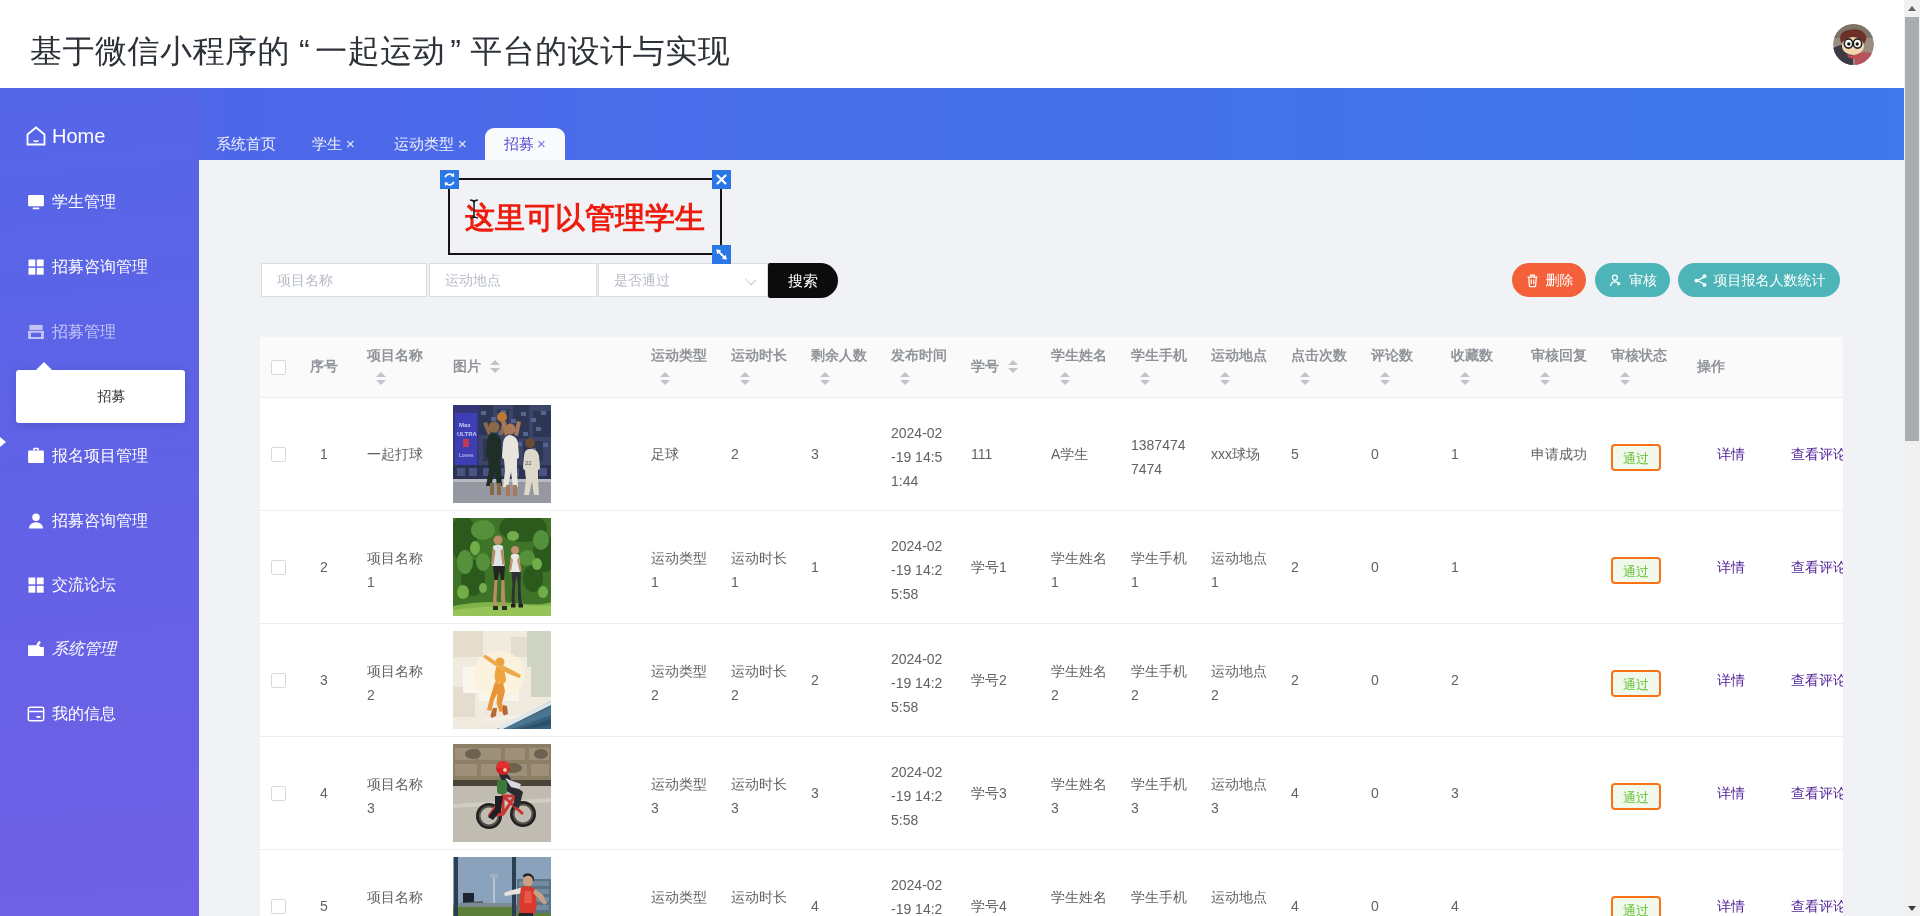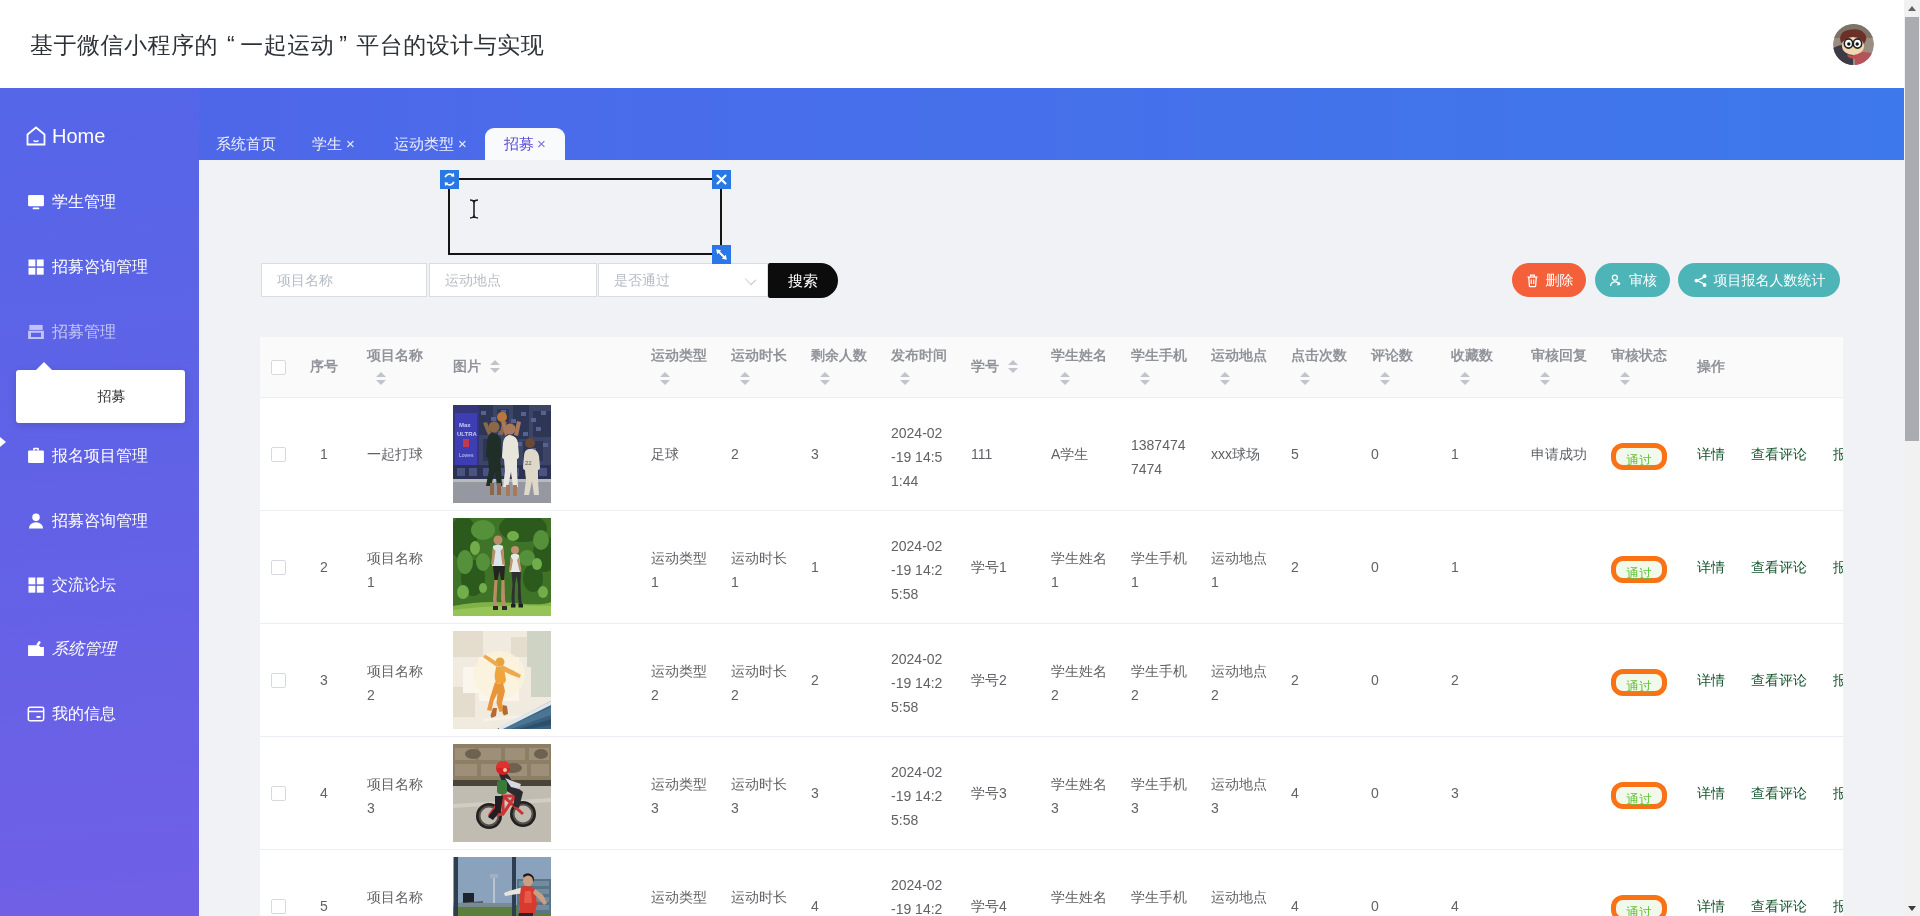--- a/index.html
+++ b/index.html
@@ -1,21 +1,21 @@
 <!DOCTYPE html>
 <html><head>
 <meta charset="utf-8">
 <style>
 * { margin:0; padding:0; box-sizing:border-box; }
 html,body { width:1920px; height:916px; overflow:hidden; font-family:"Liberation Sans", sans-serif; }
 #page { position:relative; width:1920px; height:916px; background:#f0f2f5; overflow:hidden; }
 
 
 #hdr { position:absolute; left:0; top:0; width:1904px; height:88px; background:#fff; }
-#hdr .title { position:absolute; left:30px; top:30px; font-size:23px; color:#2d3238; letter-spacing:0.5px; }
+#hdr .title { position:absolute; left:30px; top:30px; font-size:32px; color:#2d3238; letter-spacing:0.5px; }
 #avatar { position:absolute; left:1833px; top:24px; width:41px; height:41px; border-radius:50%; overflow:hidden; }
 
 
 #topbar { position:absolute; left:0; top:88px; width:1904px; height:72px; background:linear-gradient(90deg,#5163e8 0%, #4a6cea 30%, #3d78ec 100%); }
 
 
 .tab { position:absolute; top:127px; height:33px; line-height:33px; font-size:15px; color:#eef0fc; }
 .tab .x { margin-left:4px; font-size:15px; }
 #tab-active { position:absolute; left:485px; top:128px; width:80px; height:32px; background:#f9fafb; border-radius:9px 9px 0 0; text-align:center; line-height:32px; font-size:15px; color:#5b4fd8; }
 #tab-active .x { color:#7a6fe0; margin-left:3px; }
@@ -63,22 +63,22 @@
 tbody td { height:113px; color:#606266; border-bottom:1px solid #ebeef5; line-height:24px; }
 th.ctr, td.ctr { text-align:center; padding:0; }
 th.c3, td.c3 { padding-left:15px; }
 th.c4, td.c4 { padding-left:8px; }
 th.cop, td.cop { padding-left:12px; white-space:nowrap; }
 .caret { display:inline-block; width:20px; height:13px; vertical-align:-2px; margin-left:4px; position:relative; }
 .caret:before { content:""; position:absolute; left:5px; top:0; border-left:5px solid transparent; border-right:5px solid transparent; border-bottom:5px solid #c0c4cc; }
 .caret:after { content:""; position:absolute; left:5px; bottom:0; border-left:5px solid transparent; border-right:5px solid transparent; border-top:5px solid #c0c4cc; }
 .cb { display:inline-block; width:15px; height:15px; border:1px solid #d6dae0; border-radius:2px; background:#fff; vertical-align:middle; }
 .pic { display:block; width:98px; height:98px; }
-.badge { display:inline-block; position:relative; top:4px; height:27px; line-height:25px; padding:0 10px; background:#f0f9eb; border:5px solid #f97316; border-radius:12px; color:#67c23a; font-size:13px; }
-.lnk { color:#14532d; margin-right:26px; }
+.badge { display:inline-block; position:relative; top:4px; height:27px; line-height:25px; padding:0 10px; background:#f0f9eb; border:2px solid #f97316; border-radius:4px; color:#67c23a; font-size:13px; }
+.lnk { color:#4c1d95; margin-right:26px;margin-left:20px; }
 .lnk:last-child { margin-right:0; }
 td.ml { padding-top:7px; }
 
 
 #anno { position:absolute; left:448px; top:178px; width:274px; height:77px; border:2px solid #151515; }
 .hdl { position:absolute; width:19px; height:19px; background:#2a78e6; }
 #anno-text { position:absolute; left:448px; top:198px; width:274px; text-align:center; font-size:30px; font-weight:bold; color:#ee1c0e; letter-spacing:0px; }
 #cursor { position:absolute; left:468px; top:198px; width:10px; height:20px; }
 
 
@@ -576,20 +576,21 @@
             <td>0</td>
             <td>4</td>
             <td></td>
       <td><span class="badge">通过</span></td>
       <td class="cop"><span class="lnk">详情</span><span class="lnk">查看评论</span><span class="lnk">报名人数</span></td>
     </tr>
     </tbody>
   </table>
   </div>
   <div id="anno"></div>
+  <div id="anno-text">这里可以管理学生</div>
   <div class="hdl" style="left:440px; top:170px;">
     <svg width="19" height="19" viewBox="0 0 19 19">
         <g fill="none" stroke="#fff" stroke-width="1.6">
           <path d="M5.2 7.2 A 4.6 4.6 0 0 1 13.4 6.1"></path>
           <path d="M13.8 11.8 A 4.6 4.6 0 0 1 5.6 12.9"></path>
         </g>
         <path d="M13.9 2.8 l0.4 4 l-3.8 -0.6 z" fill="#fff"></path>
         <path d="M5.1 16.2 l-0.4 -4 l3.8 0.6 z" fill="#fff"></path>
       </svg>
   </div>

